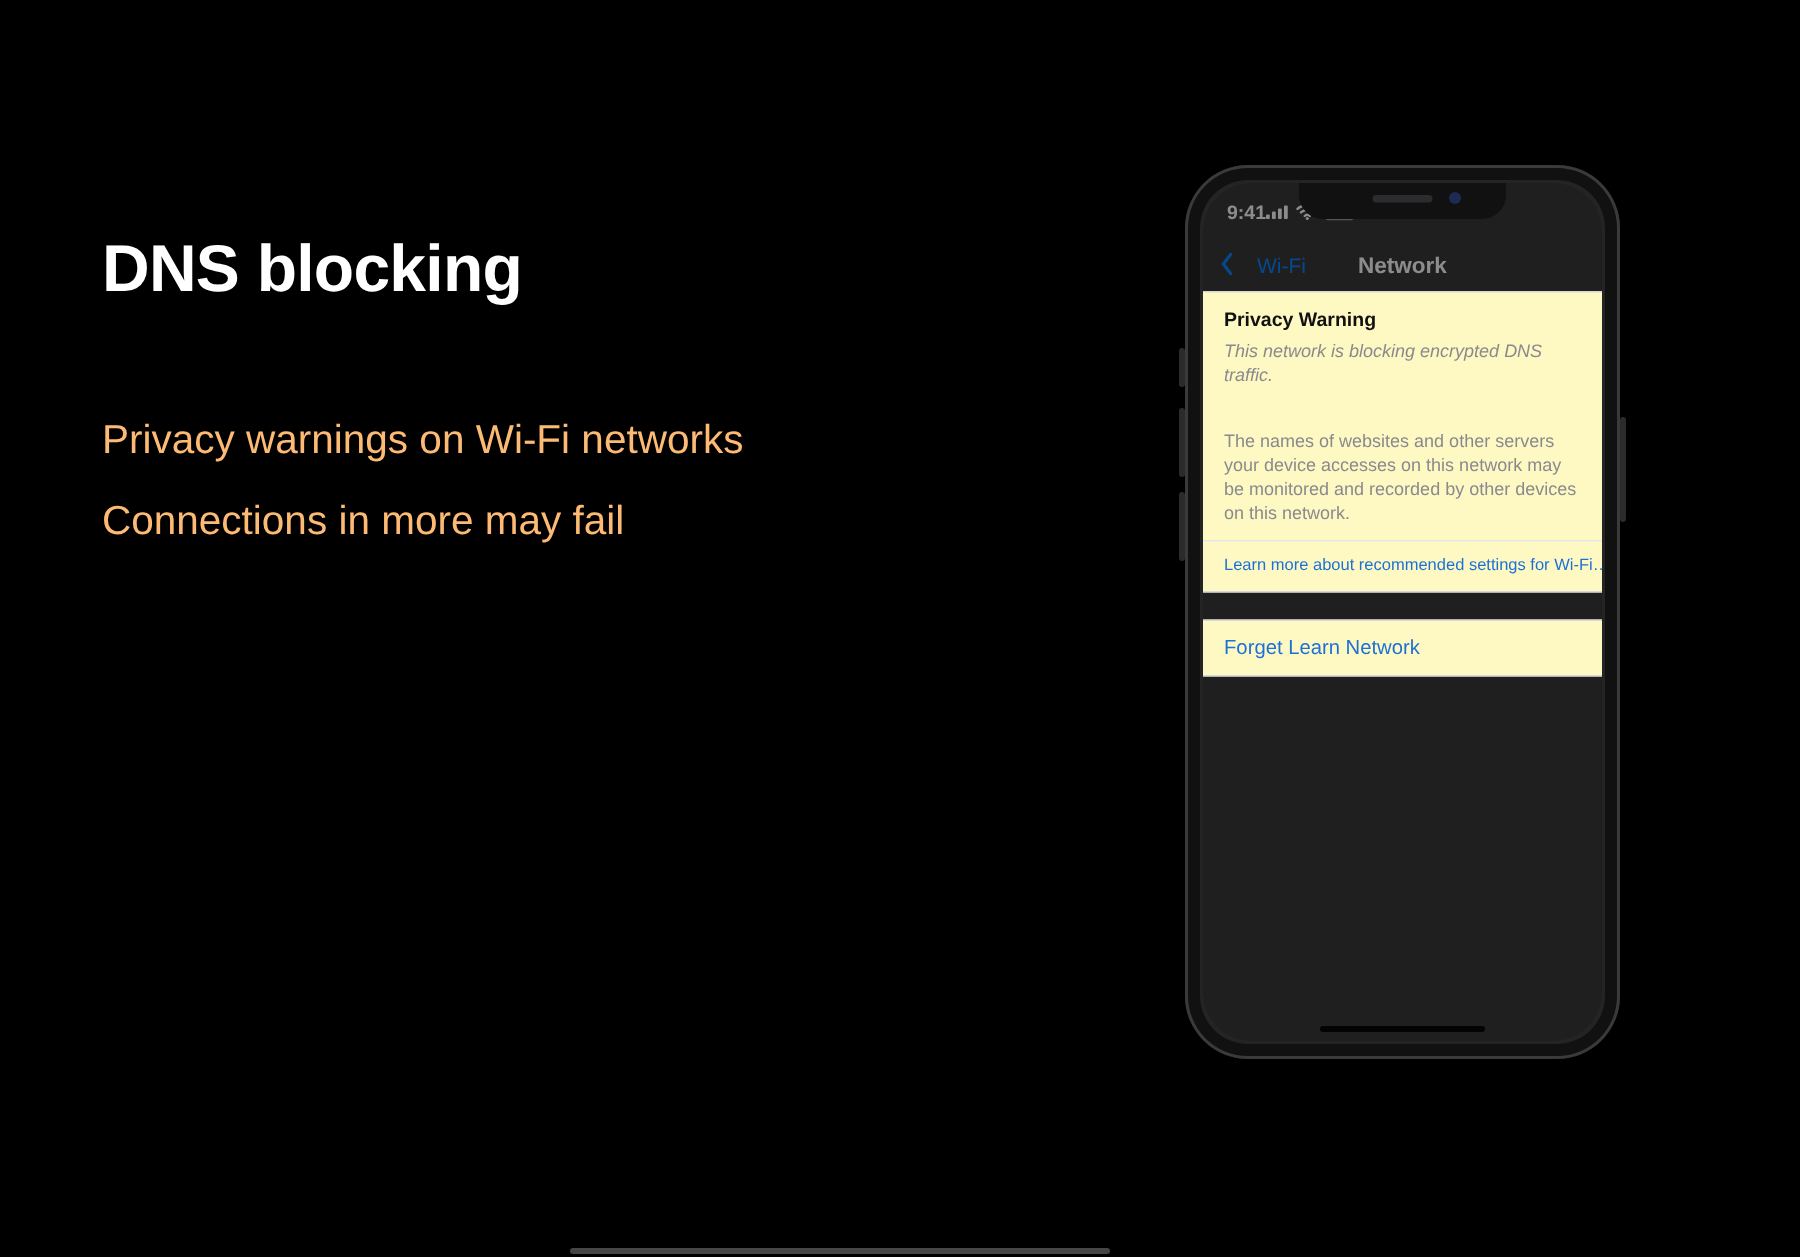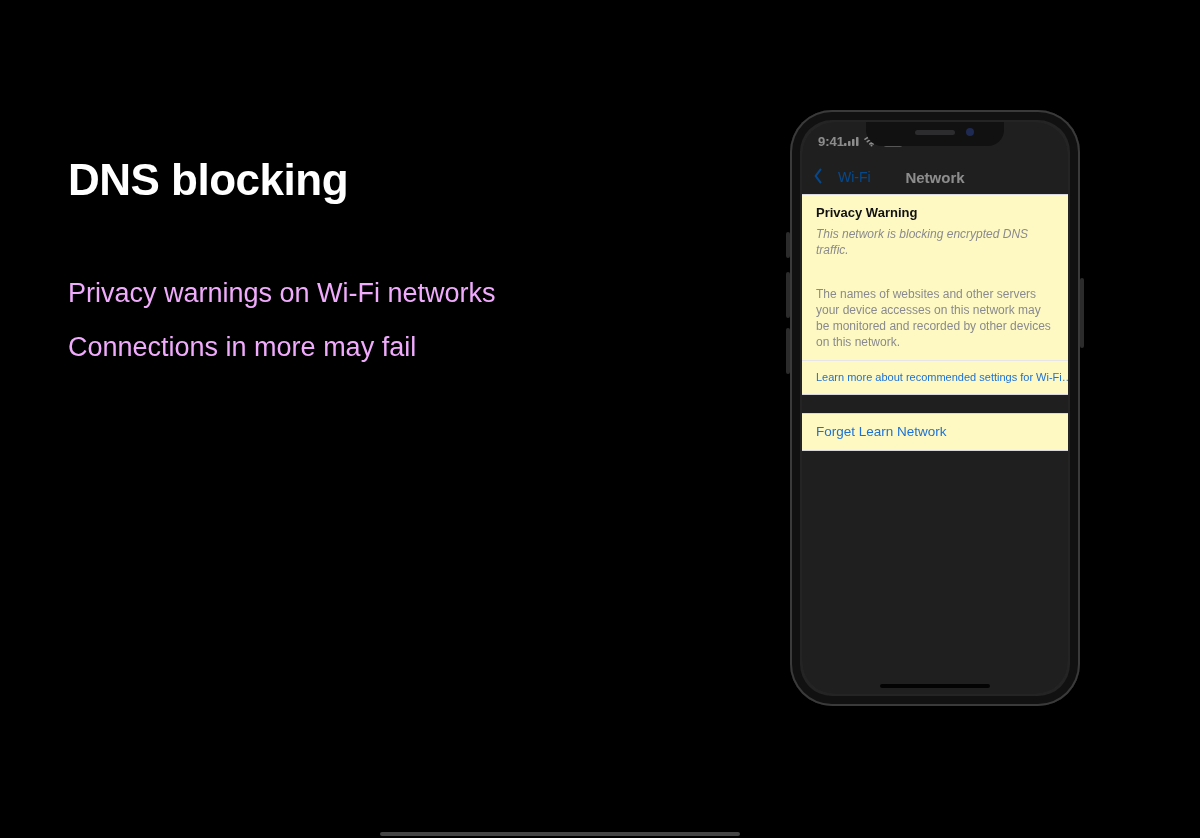--- a/index.html
+++ b/index.html
@@ -1,19 +1,19 @@
 <!DOCTYPE html>
 <html><head>
 <meta charset="utf-8">
 <style>
   * { margin: 0; padding: 0; box-sizing: border-box; }
   html, body { width: 1200px; height: 838px; background: #000; font-family: -apple-system, "Helvetica Neue", Helvetica, Arial, sans-serif; overflow: hidden; }
   .slide { position: relative; width: 1200px; height: 838px; }
   .slide-title { position: absolute; left: 68px; top: 112px; color: #fff; font-size: 44px; font-weight: 700; letter-spacing: -0.5px; margin-top: 43px; }
-  .bullet { position: absolute; left: 68px; color: #f0abfc; font-size: 27px; font-weight: 400; }
+  .bullet { position: absolute; left: 68px; color: #fdba74; font-size: 27px; font-weight: 400; }
   .bullet.b1 { top: 278px; }
   .bullet.b2 { top: 332px; }
 
   
   .phone { position: absolute; left: 790px; top: 110px; width: 290px; height: 596px; border-radius: 42px; background: #242424; box-shadow: 0 0 0 2px #3a3a3a inset, 0 0 0 10px #111 inset; }
   .side-btn { position: absolute; background: #2b2b2b; border-radius: 2px; }
   .side-left-1 { left: -4px; top: 122px; width: 4px; height: 26px; }
   .side-left-2 { left: -4px; top: 162px; width: 4px; height: 46px; }
   .side-left-3 { left: -4px; top: 218px; width: 4px; height: 46px; }
   .side-right  { right: -4px; top: 168px; width: 4px; height: 70px; }

